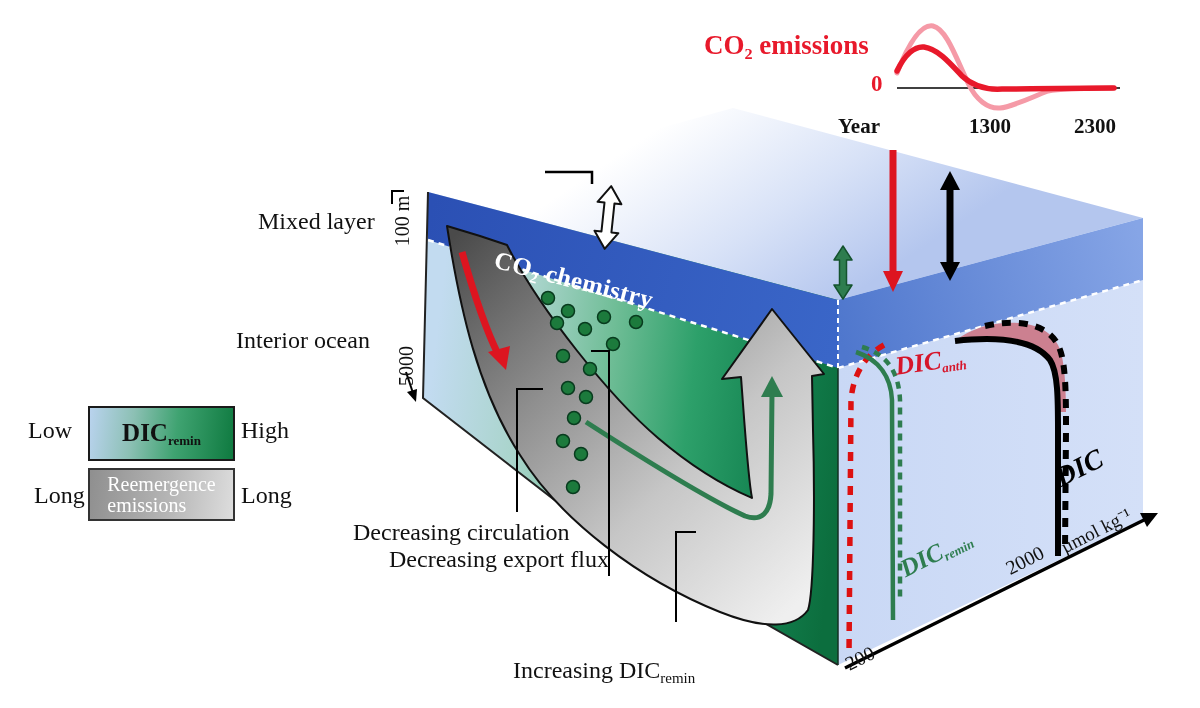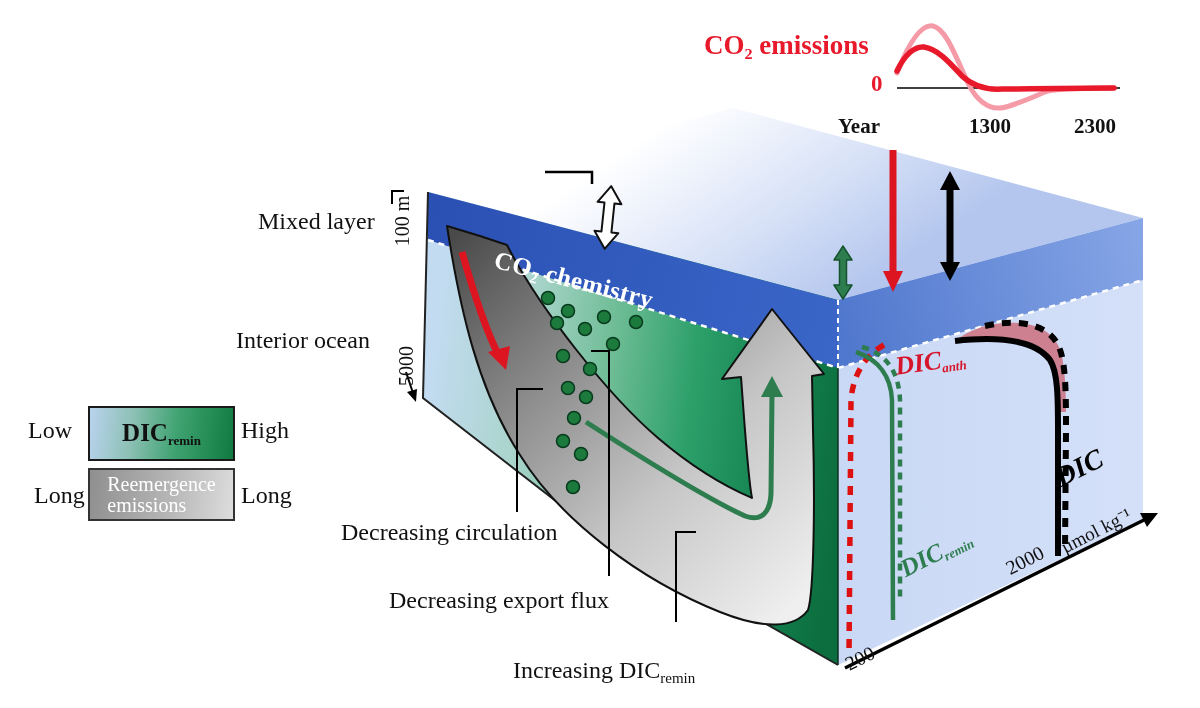--- a/index.html
+++ b/index.html
@@ -163,22 +163,22 @@
 <div class="lbl axis-num" style="left:838px;top:115px;">Year</div>
 <div class="lbl axis-num" style="left:969px;top:115px;">1300</div>
 <div class="lbl axis-num" style="left:1074px;top:115px;">2300</div>
 
 <div class="lbl" style="left:258px;top:209px;text-align:right;">Mixed layer</div>
 <div class="lbl depthfont rot" style="left:402px;top:221px;transform:translate(-50%,-50%) rotate(-90deg);">100 m</div>
 <div class="lbl" style="left:236px;top:328px;">Interior ocean</div>
 <div class="lbl depthfont rot" style="left:406px;top:366px;transform:translate(-50%,-50%) rotate(-90deg);">5000</div>
 <div class="lbl co2chem" style="left:498px;top:247px;transform:rotate(14.5deg);">CO₂ chemistry</div>
 
-<div class="lbl" style="left:341px;top:520px;">Decreasing circulation</div>
-<div class="lbl" style="left:389px;top:588px;">Decreasing export flux</div>
+<div class="lbl" style="left:353px;top:520px;">Decreasing circulation</div>
+<div class="lbl" style="left:389px;top:547px;">Decreasing export flux</div>
 <div class="lbl" style="left:513px;top:626px;margin-top:32px;">
   <span>Increasing DIC</span><span class="sub">remin</span>
 </div>
 
 <div class="lbl" style="left:28px;top:418px;">Low</div>
 <div class="legend-box legend-dic">
   <span class="txt"><span>DIC</span><span class="sub-sm bold">remin</span></span>
 </div>
 <div class="lbl" style="left:241px;top:418px;">High</div>
 <div class="lbl" style="left:22px;top:483px;margin-left:12px;">Long</div>

